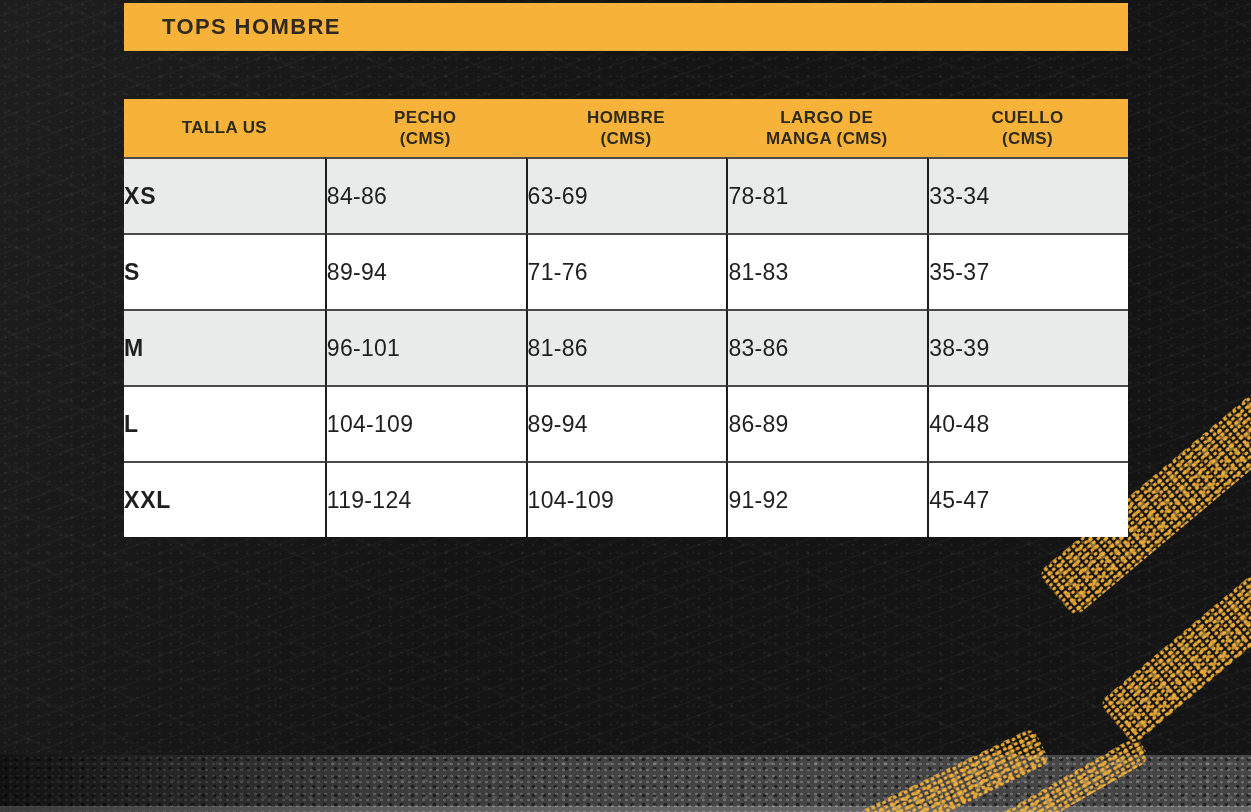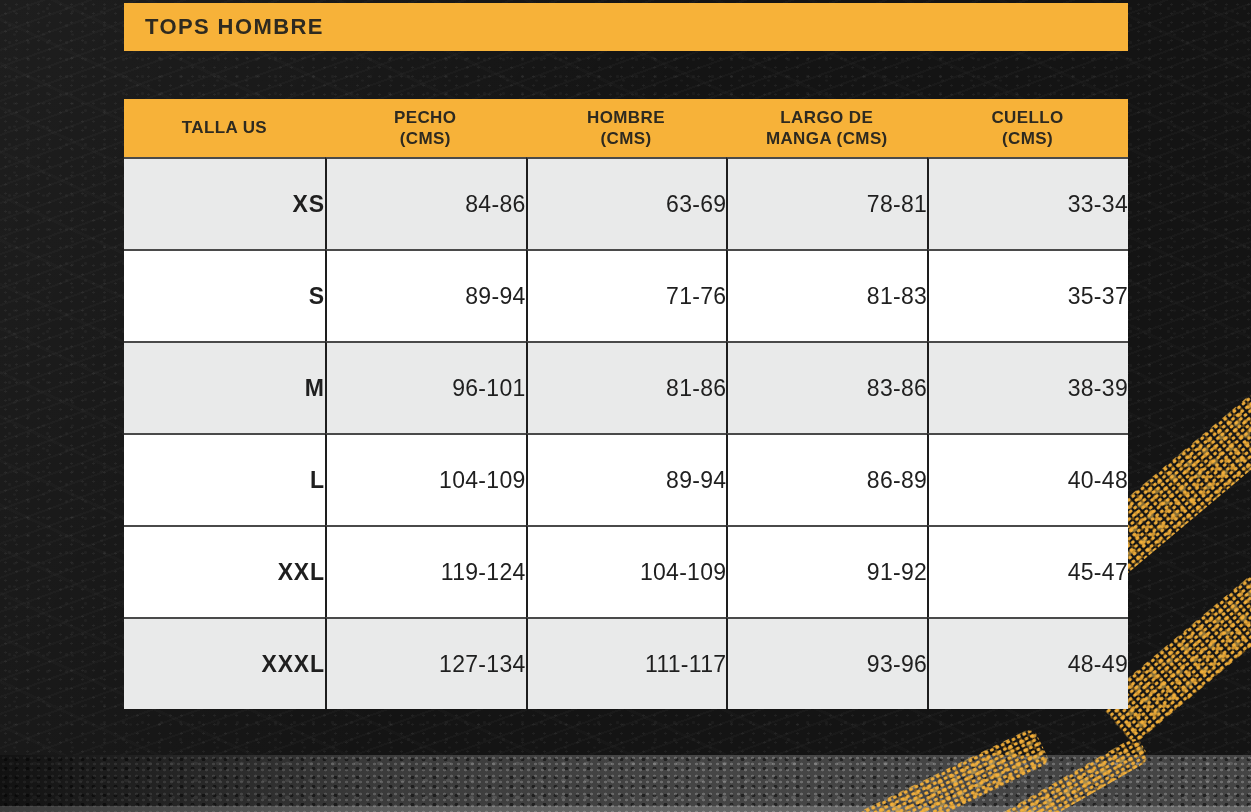--- a/index.html
+++ b/index.html
@@ -74,21 +74,21 @@
   
   .title-bar {
     position: absolute;
     left: 124px;
     top: 3px;
     width: 1004px;
     height: 48px;
     background: var(--accent-yellow, #F7B239);
     display: flex;
     align-items: center;
-    padding-left: 21px;
+    padding-left: 38px;
     box-sizing: border-box;
   }
   .title-bar .title-text {
     font-size: 22px;
     font-weight: 700;
     letter-spacing: 1.4px;
     color: var(--header-text, #2E2A20);
   }
 
   
@@ -110,23 +110,23 @@
     font-size: 17px;
     font-weight: 700;
     letter-spacing: 0.4px;
     line-height: 1.25;
     color: var(--header-text, #2E2A20);
     border: 0;
     padding: 0;
   }
   .size-table th .hl { display: block; }
   .size-table td {
-    height: 92px;
+    height: 76px;
     box-sizing: border-box;
-    text-align: right;
+    text-align: left;
     vertical-align: middle;
     font-size: 23px;
     letter-spacing: 0.3px;
     color: var(--cell-text, #1F1F1F);
     border-top: 2px solid #4a4a4a;
     border-left: 2px solid #1e1e1e;
     padding: 0;
   }
   .size-table td:first-child { border-left: 0; }
   .size-table td.size-cell { font-weight: 700; font-size: 23px; letter-spacing: 0.8px; }
@@ -204,23 +204,16 @@
         <td>86-89</td>
         <td>40-48</td>
       </tr>
       <tr class="row-white">
         <td class="size-cell">XXL</td>
         <td>119-124</td>
         <td>104-109</td>
         <td>91-92</td>
         <td>45-47</td>
       </tr>
-      <tr class="row-gray">
-        <td class="size-cell">XXXL</td>
-        <td>127-134</td>
-        <td>111-117</td>
-        <td>93-96</td>
-        <td>48-49</td>
-      </tr>
     </tbody>
   </table>
 
 </div>
 
 </body></html>

